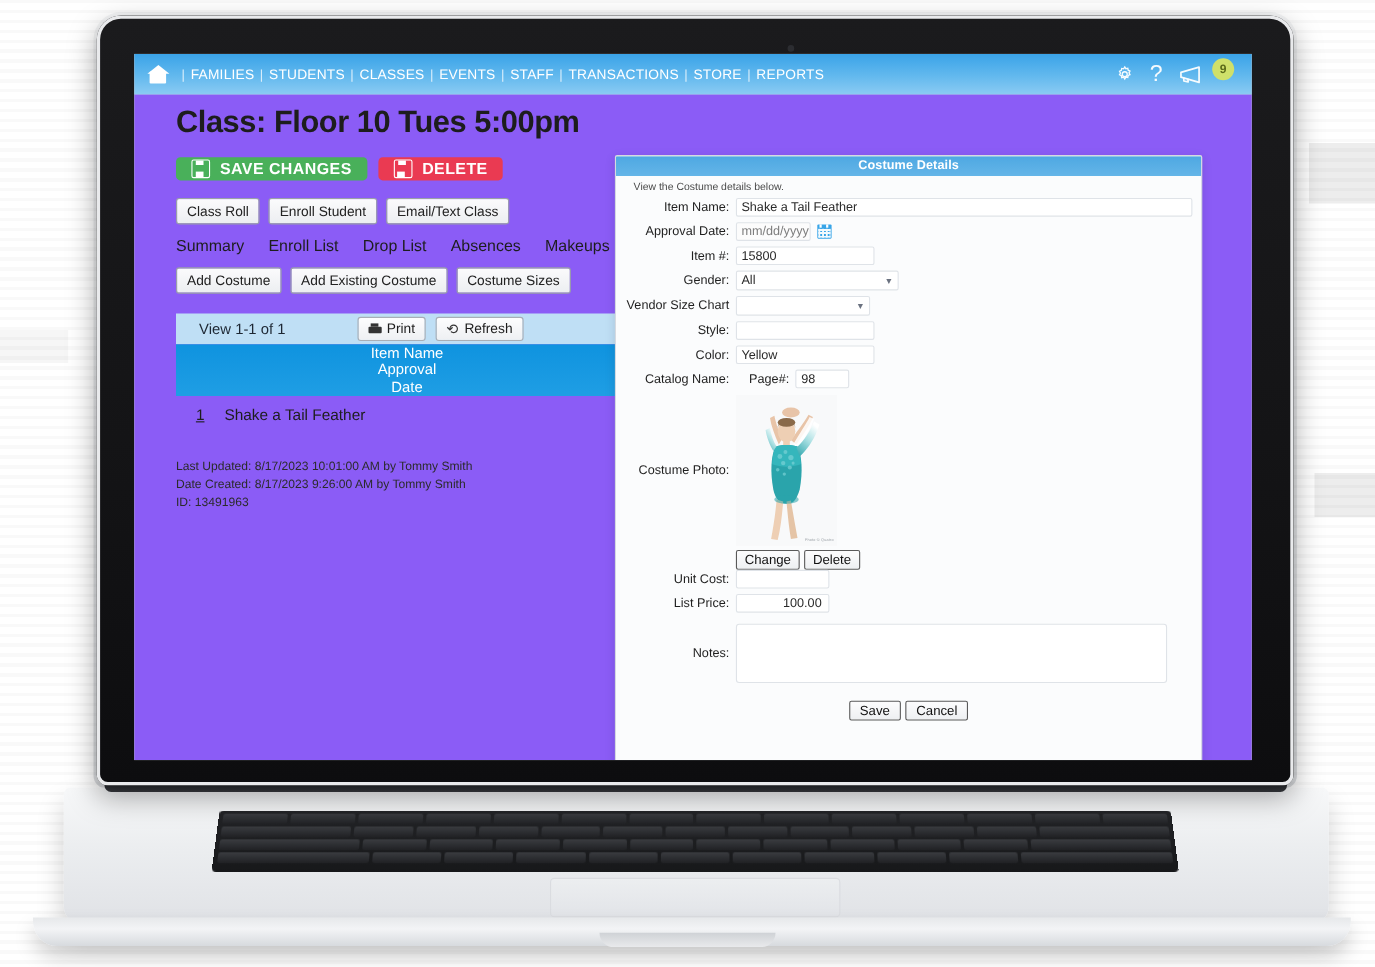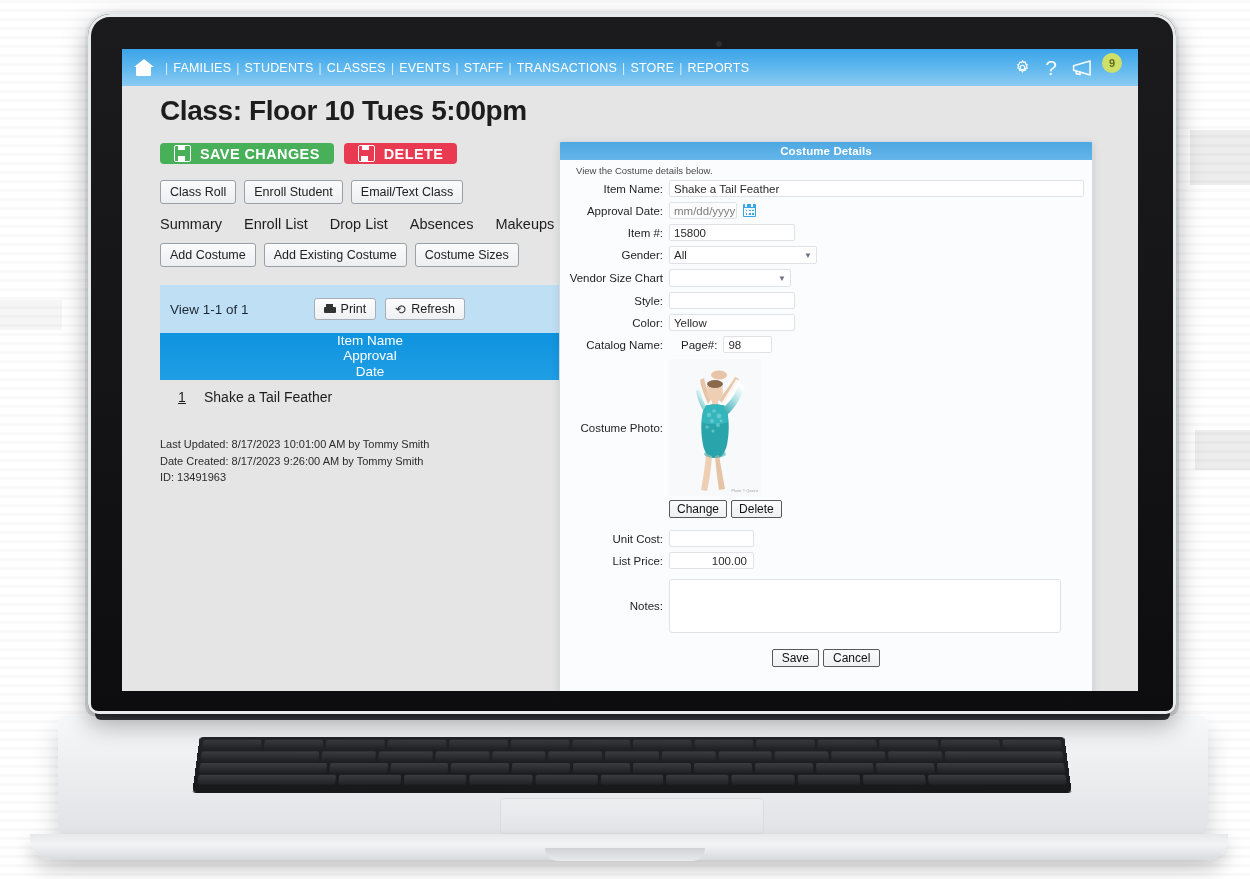--- a/index.html
+++ b/index.html
@@ -99,21 +99,21 @@
   .navlink{color:#fff;text-decoration:none;white-space:nowrap;cursor:pointer;}
   .nav-right{margin-left:auto;display:flex;align-items:center;gap:14px;padding-right:6px;}
   .gear-icon,.help-icon,.megaphone-icon{color:#fff;opacity:.95;display:flex;align-items:center;}
   .help-icon{font-size:21px;line-height:1;font-weight:400;}
   .badge{
     width:20px;height:20px;border-radius:50%;background:#cfe06a;color:#5c6b1a;
     font-size:11px;font-weight:700;display:flex;align-items:center;justify-content:center;
     margin-left:-9px;margin-top:-10px;
   }
 
-  .page{position:absolute;left:0;top:37px;width:1016px;height:605px;background:#e5e5e5;}
+  .page{position:absolute;left:0;top:37px;width:1016px;height:605px;background:#8b5cf6;}
 
   
   .leftcol{position:absolute;left:38px;top:9px;width:420px;}
   .page-title{font-size:28px;font-weight:700;color:#1d1d1d;letter-spacing:-.4px;margin:0 0 16px 0;line-height:1.15;}
 
   .btn-row{display:flex;gap:10px;margin-bottom:16px;}
   .bigbtn{
     display:flex;align-items:center;gap:9px;border:none;border-radius:4px;color:#fff;
     font-size:14.5px;font-weight:600;letter-spacing:.4px;padding:2px 14px;cursor:pointer;
     font-family:"Liberation Sans",sans-serif;
@@ -129,21 +129,21 @@
     background:linear-gradient(180deg,#fbfbfc,#eceef1);
     border:1px solid #9aa0a8;border-radius:3px;
     font-size:12.5px;color:#222;padding:4px 9px;cursor:pointer;
     font-family:"Liberation Sans",sans-serif;white-space:nowrap;
   }
   .tabs{display:flex;gap:22px;margin-bottom:11px;font-size:14.5px;color:#1d1d1d;}
   .tab{cursor:pointer;}
 
   .gridbox{margin-top:18px;}
   .grid-toolbar{
-    background:#bfdff5;height:48px;display:flex;align-items:center;padding:0 10px;gap:9px;
+    background:#bfdff5;height:28px;display:flex;align-items:center;padding:0 21px;gap:9px;
   }
   .grid-count{font-size:13.5px;color:#1d2733;margin-right:56px;}
   .tbtn{
     display:inline-flex;align-items:center;gap:5px;
     background:linear-gradient(180deg,#fdfdfe,#eef0f3);
     border:1px solid #a8aeb6;border-radius:3px;
     font-size:12.5px;color:#1d1d1d;padding:3px 9px;cursor:pointer;
     font-family:"Liberation Sans",sans-serif;
   }
   .printer-icon{width:12px;height:11px;position:relative;flex:none;}
@@ -211,21 +211,21 @@
   .cal-icon:after{content:"";position:absolute;left:2px;top:0px;width:1.6px;height:3px;background:#fff;
     box-shadow:6px 0 0 #fff;}
   .pagebox{display:flex;align-items:center;margin-left:12px;}
   .pagebox .flabel{width:auto;}
 
   .photo-row{display:flex;align-items:center;margin:6px 0 2px 0;}
   .photo-frame{
     width:92px;height:137px;background:#f7f8f9;position:relative;overflow:hidden;
   }
   .photo-credit{position:absolute;right:3px;bottom:3px;font-size:3.4px;color:#9aa0a6;letter-spacing:.2px;}
-  .photo-btns{display:flex;gap:4px;margin:4px 0 12px 101px;}
+  .photo-btns{display:flex;gap:4px;margin:4px 0 0 101px;}
   .pbtn{
     background:linear-gradient(180deg,#fcfcfd,#eef0f2);
     border:1px solid #595959;border-radius:2px;font-size:12px;color:#111;
     padding:1px 7px;cursor:pointer;font-family:"Liberation Sans",sans-serif;
   }
   .fld.focusd{border:1px solid #9fb8cc;box-shadow:0 0 0 1px rgba(120,160,200,.25);justify-content:flex-end;padding-right:6px;}
   .fld.num{justify-content:flex-end;padding-right:6px;}
   .notes{
     width:390px;height:52px;border:1px solid #dfe3e8;background:#fff;border-radius:3px;
   }

